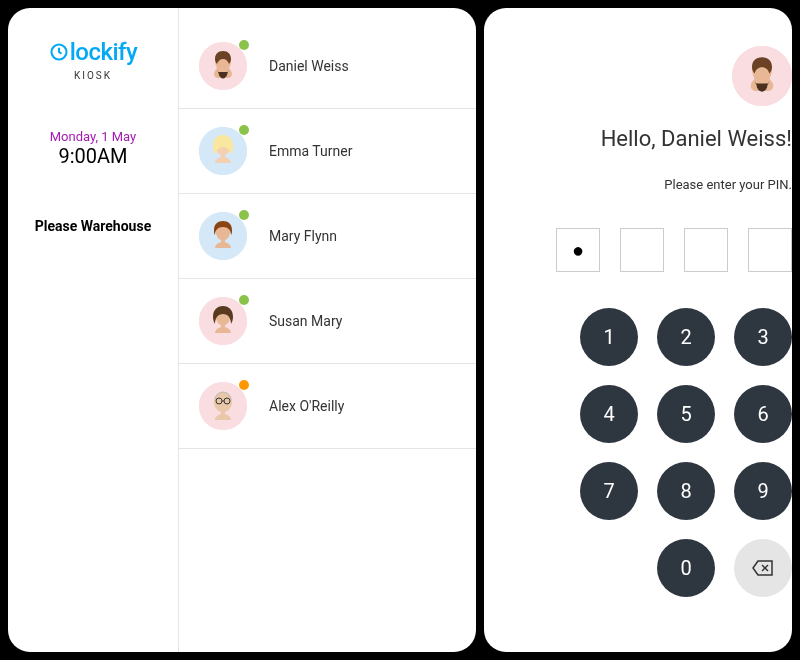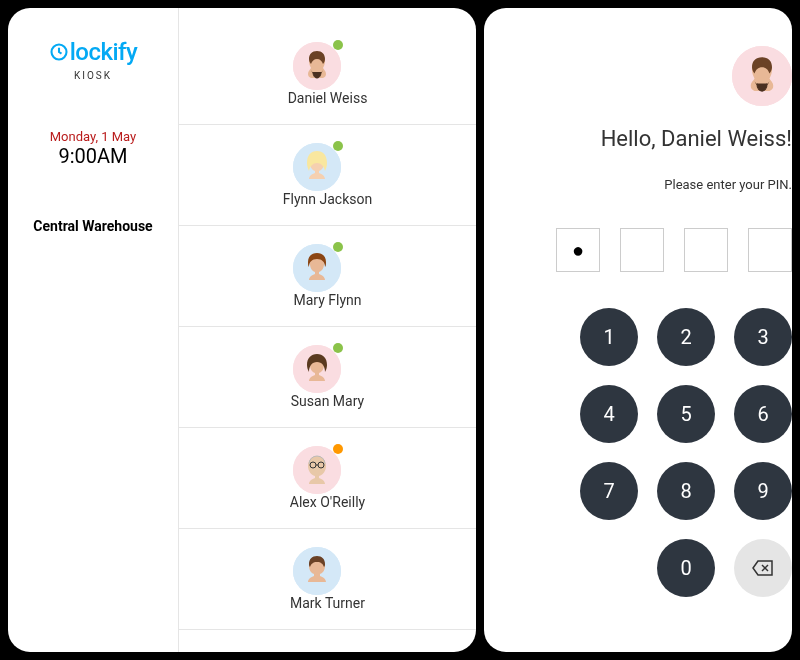--- a/index.html
+++ b/index.html
@@ -54,21 +54,21 @@
     }
     .logo-sub {
       font-size: 10px;
       color: #333;
       letter-spacing: 2px;
       margin-top: 2px;
       text-align: center;
     }
     .date {
       font-size: 13px;
-      color: #b91c1c;
+      color: #a21caf;
       margin-top: 48px;
     }
     .time {
       font-size: 20px;
       color: #000;
     }
     .location {
       font-size: 14px;
       font-weight: 700;
       color: #000;
@@ -78,21 +78,20 @@
       flex: 1;
       border-left: 1px solid #e5e5e5;
       padding-top: 24px;
     }
     .user-item {
       display: flex;
       align-items: center;
       padding: 18px 20px;
       border-bottom: 1px solid #e5e5e5;
       cursor: pointer;
-      flex-direction: column;
     }
     .user-item:first-child {
       padding-top: 10px;
     }
     .avatar-wrap {
       position: relative;
       margin-right: 22px;
     }
     .avatar {
       width: 48px;
@@ -196,21 +195,21 @@
           <svg width="20" height="20" viewBox="0 0 24 24" fill="none" stroke="#03a9f4" stroke-width="2.5">
             <circle cx="12" cy="12" r="9"></circle>
             <path d="M12 7v5l3 2"></path>
           </svg>
         </span><span>lockify</span>
       </span>
       <div class="logo-sub">KIOSK</div>
     </div>
     <div class="date">Monday, 1 May</div>
     <div class="time">9:00AM</div>
-    <div class="location">Central Warehouse</div>
+    <div class="location">Please Warehouse</div>
   </div>
   <div class="user-list">
     <div class="user-item">
       <div class="avatar-wrap">
         <div class="avatar av-pink">
           <svg viewBox="0 0 48 48">
               <circle cx="24" cy="24" r="24" fill="#fadde1"></circle>
               <path d="M24 10c-5 0-8 4-8 9 0 3 1 5 2 7-1 2-3 3-3 6 0 2 1 3 3 4h12c2-1 3-2 3-4 0-3-2-4-3-6 1-2 2-4 2-7 0-5-3-9-8-9z" fill="#e8b896"></path>
               <path d="M16 17c0-5 3-8 8-8s8 3 8 8c0 2-1 4-2 5-1-3-3-5-6-5s-5 2-6 5c-1-1-2-3-2-5z" fill="#6b4226"></path>
               <path d="M18 28c1 3 3 5 6 5s5-2 6-5c-1 2-3 4-6 4s-5-2-6-4z" fill="#5a3a1f"></path>
@@ -225,21 +224,21 @@
       <div class="avatar-wrap">
         <div class="avatar av-blue">
           <svg viewBox="0 0 48 48">
               <circle cx="24" cy="24" r="24" fill="#d4e8f7"></circle>
               <path d="M24 12c-4 0-7 3-7 8 0 4 2 7 5 8v2c-3 1-6 3-6 6h16c0-3-3-5-6-6v-2c3-1 5-4 5-8 0-5-3-8-7-8z" fill="#f5d0b0"></path>
               <path d="M14 20c0-8 4-12 10-12s10 4 10 12c0 3-1 6-2 8-1-5-4-8-8-8s-7 3-8 8c-1-2-2-5-2-8z" fill="#f9e79f"></path>
             </svg>
         </div>
         <div class="status-dot dot-green"></div>
       </div>
-      <div class="user-name">Flynn Jackson</div>
+      <div class="user-name">Emma Turner</div>
     </div>
     <div class="user-item">
       <div class="avatar-wrap">
         <div class="avatar av-blue">
           <svg viewBox="0 0 48 48">
               <circle cx="24" cy="24" r="24" fill="#d4e8f7"></circle>
               <path d="M24 12c-4 0-7 3-7 8 0 4 2 7 5 8v2c-3 1-6 3-6 6h16c0-3-3-5-6-6v-2c3-1 5-4 5-8 0-5-3-8-7-8z" fill="#e8b896"></path>
               <path d="M15 18c0-6 4-9 9-9s9 3 9 9c0 2 0 4-1 5 0-5-3-8-8-8s-8 3-8 8c-1-1-1-3-1-5z" fill="#8b4513"></path>
             </svg>
         </div>
@@ -269,32 +268,20 @@
               <circle cx="24" cy="18" r="8" fill="#e8c8a8"></circle>
               <path d="M16 18a8 8 0 0116 0" fill="none" stroke="#bbb" stroke-width="1"></path>
               <circle cx="20" cy="19" r="3" fill="none" stroke="#333" stroke-width="1"></circle>
               <circle cx="28" cy="19" r="3" fill="none" stroke="#333" stroke-width="1"></circle>
               <line x1="23" y1="19" x2="25" y2="19" stroke="#333"></line>
             </svg>
         </div>
         <div class="status-dot dot-orange"></div>
       </div>
       <div class="user-name">Alex O'Reilly</div>
-    </div>
-    <div class="user-item">
-      <div class="avatar-wrap">
-        <div class="avatar av-blue">
-          <svg viewBox="0 0 48 48">
-              <circle cx="24" cy="24" r="24" fill="#d4e8f7"></circle>
-              <path d="M24 10c-5 0-8 4-8 9 0 4 2 7 5 8v2c-3 1-6 3-6 6h18c0-3-3-5-6-6v-2c3-1 5-4 5-8 0-5-3-9-8-9z" fill="#e8b896"></path>
-              <path d="M16 17c0-5 3-8 8-8s8 3 8 8c0 1 0 2-1 3-1-3-3-5-7-5s-6 2-7 5c-1-1-1-2-1-3z" fill="#6b4226"></path>
-            </svg>
-        </div>
-      </div>
-      <div class="user-name">Mark Turner</div>
     </div>
   </div>
 </div>
 
 <div class="device device-right">
   <div class="big-avatar">
     <svg viewBox="0 0 48 48">
         <circle cx="24" cy="24" r="24" fill="#fadde1"></circle>
         <path d="M24 10c-5 0-8 4-8 9 0 3 1 5 2 7-1 2-3 3-3 6 0 2 1 3 3 4h12c2-1 3-2 3-4 0-3-2-4-3-6 1-2 2-4 2-7 0-5-3-9-8-9z" fill="#e8b896"></path>
         <path d="M16 17c0-5 3-8 8-8s8 3 8 8c0 2-1 4-2 5-1-3-3-5-6-5s-5 2-6 5c-1-1-2-3-2-5z" fill="#6b4226"></path>

